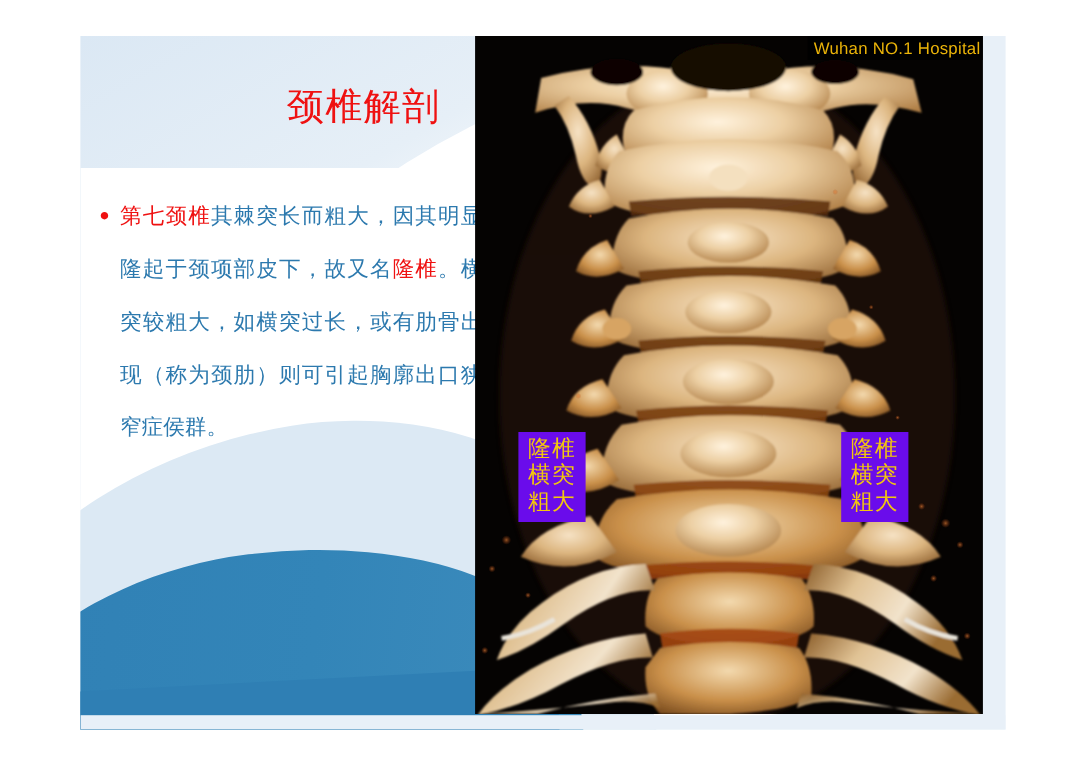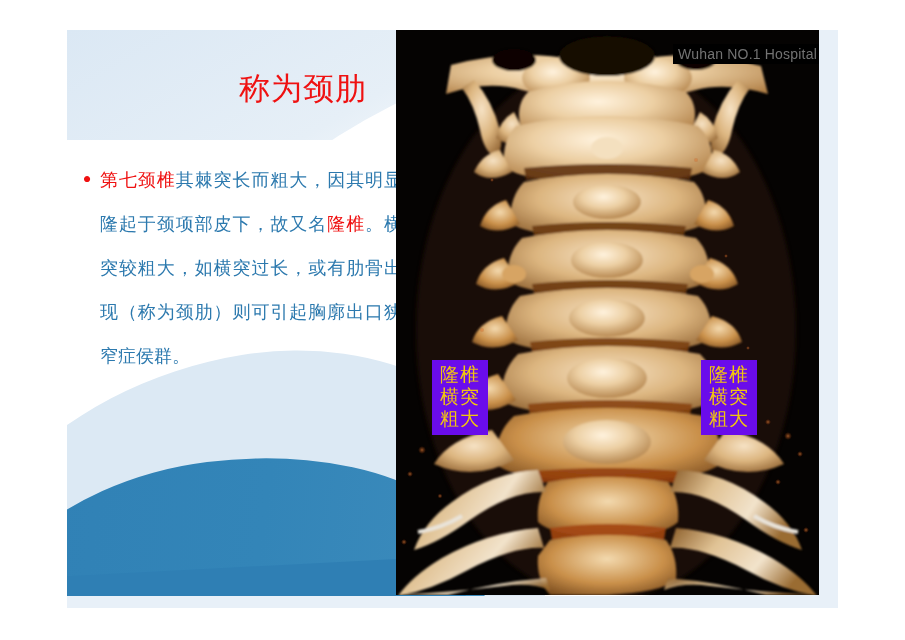--- a/index.html
+++ b/index.html
@@ -129,23 +129,23 @@
     left: 329px; top: 0px;
     width: 423px; height: 565px;
     background: #000000;
     overflow: hidden;
   }
 
   .ct-canvas { position: absolute; inset: 0; }
 
   .watermark {
     position: absolute;
-    right: 0px; top: 14px;
+    right: 0px; top: 0;
     background: #000000;
-    color: #737373;
+    color: #eab308;
     font-family: "Liberation Sans", sans-serif;
     font-size: 14px;
     line-height: 18px;
     padding: 1px 2px 1px 5px;
     white-space: nowrap;
     letter-spacing: 0.2px;
     z-index: 6;
   }
 
   .callout {
@@ -175,21 +175,21 @@
     <div class="deco-wash"></div>
     <div class="deco-wash-mask"></div>
     <div class="deco-white-plate"></div>
     <div class="deco-band"></div>
     <div class="deco-wave"></div>
     <div class="deco-wave-trim"></div>
     <div class="deco-bottom-cut"></div>
 
     <div class="text-col">
 
-      <div class="slide-title">称为颈肋</div>
+      <div class="slide-title">颈椎解剖</div>
 
       <div class="bullet-row">
         <div class="bullet-dot">•</div>
         <div class="body-text">
           <span class="em-red">第七颈椎</span><span>其棘突长而粗大，因其明显隆起于颈项部皮下，故又名</span><span class="em-red">隆椎</span><span>。横突较粗大，如横突过长，或有肋骨出现（称为颈肋）则可引起胸廓出口狭窄症侯群。</span>
         </div>
       </div>
 
     </div>
 

